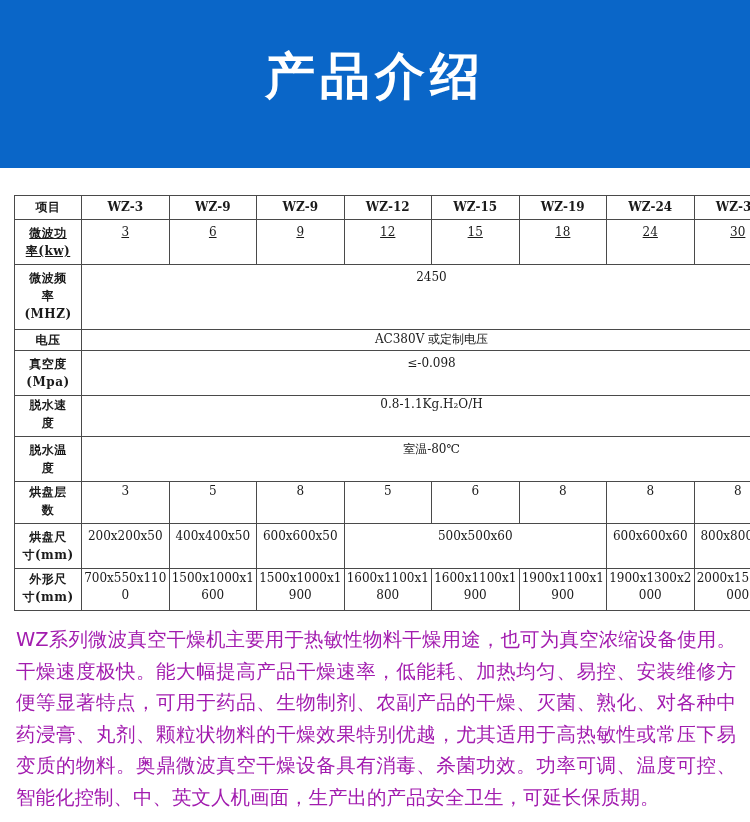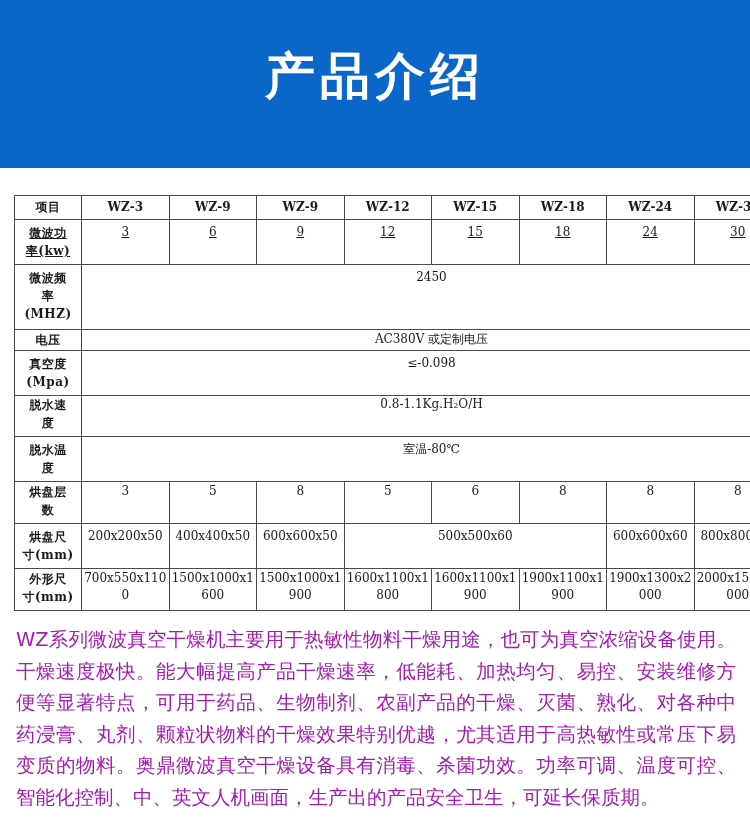--- a/index.html
+++ b/index.html
@@ -121,21 +121,21 @@
   <table class="spec">
     <tbody>
 
     <tr class="r-head">
           <td class="c0 rowhead">项目</td>
           <td class="cx colhead">WZ-3</td>
           <td class="cx colhead">WZ-9</td>
           <td class="cx colhead">WZ-9</td>
           <td class="cx colhead">WZ-12</td>
           <td class="cx colhead">WZ-15</td>
-          <td class="cx colhead">WZ-18</td>
+          <td class="cx colhead">WZ-19</td>
           <td class="cx colhead">WZ-24</td>
           <td class="cx colhead">WZ-30</td>
         </tr>
         <tr class="r-power">
           <td class="c0 rowhead">
             <span class="rowhead-stack">微波功</span>
             <span class="rowhead-stack">率(kw)</span>
           </td>
           <td class="cx">3</td>
           <td class="cx">6</td>

